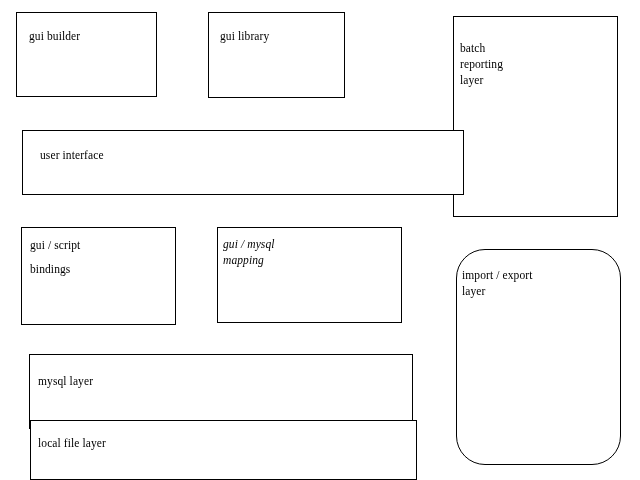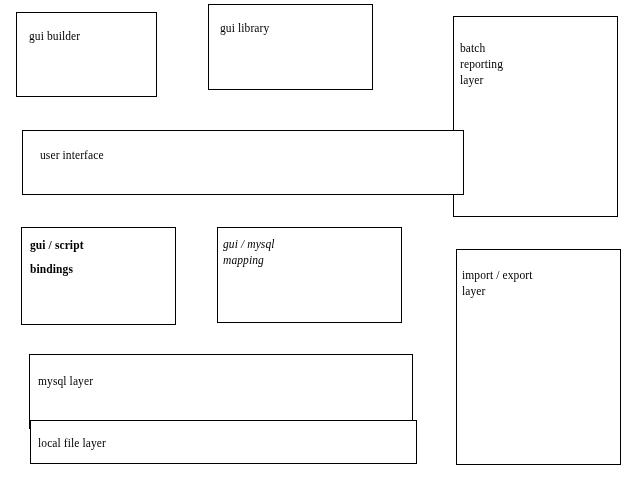--- a/index.html
+++ b/index.html
@@ -34,42 +34,42 @@
     line-height: 24px;
   }
 </style>
 </head>
 <body>
 
 <div id="canvas" style="width: 640px; height: 480px; background: rgb(255, 255, 255);">
     <div class="node" style="left: 16px; top: 12px; width: 141px; height: 85px; border-color: rgb(0, 0, 0);">
       <div class="node-label" style="left: 12px; top: 15px; color: rgb(0, 0, 0);">gui builder</div>
     </div>
-    <div class="node" style="left: 208px; top: 4px; width: 165px; height: 86px; border-color: rgb(0, 0, 0);">
+    <div class="node" style="left: 208px; top: 12px; width: 137px; height: 86px; border-color: rgb(0, 0, 0);">
       <div class="node-label" style="left: 11px; top: 15px; color: rgb(0, 0, 0);">gui library</div>
     </div>
     <div class="node" style="left: 453px; top: 16px; width: 165px; height: 201px; border-color: rgb(0, 0, 0);">
       <div class="node-label" style="left: 6px; top: 23px; color: rgb(0, 0, 0);">batch
 reporting
 layer</div>
     </div>
     <div class="node" style="left: 22px; top: 130px; width: 442px; height: 65px; border-color: rgb(0, 0, 0);">
       <div class="node-label" style="left: 17px; top: 16px; color: rgb(0, 0, 0);">user interface</div>
     </div>
-    <div class="node" style="left: 21px; top: 227px; width: 155px; height: 98px; border-color: rgb(0, 0, 0); font-weight: bold;">
+    <div class="node" style="left: 21px; top: 227px; width: 155px; height: 98px; border-color: rgb(0, 0, 0);">
       <div class="node-label label-wide-leading" style="left: 8px; top: 5px; color: rgb(0, 0, 0);">gui / script
 bindings</div>
     </div>
     <div class="node" style="left: 217px; top: 227px; width: 185px; height: 96px; border-color: rgb(0, 0, 0);">
       <div class="node-label" style="left: 5px; top: 8px; color: rgb(0, 0, 0); font-style: italic;">gui / mysql
 mapping</div>
     </div>
-    <div class="node" style="left: 456px; top: 249px; width: 165px; height: 216px; border-color: rgb(0, 0, 0);">
+    <div class="node" style="left: 456px; top: 249px; width: 165px; height: 216px; border-color: rgb(0, 0, 0); border-radius: 29px;">
       <div class="node-label" style="left: 5px; top: 17px; color: rgb(0, 0, 0);">import / export
 layer</div>
     </div>
     <div class="node" style="left: 29px; top: 354px; width: 384px; height: 75px; border-color: rgb(0, 0, 0);">
       <div class="node-label" style="left: 8px; top: 18px; color: rgb(0, 0, 0);">mysql layer</div>
     </div>
-    <div class="node" style="left: 30px; top: 420px; width: 387px; height: 44px; border-color: rgb(0, 0, 0);">
+    <div class="node" style="left: 30px; top: 420px; width: 387px; height: 60px; border-color: rgb(0, 0, 0);">
       <div class="node-label" style="left: 7px; top: 14px; color: rgb(0, 0, 0);">local file layer</div>
     </div>
   </div>
 
 </body></html>

